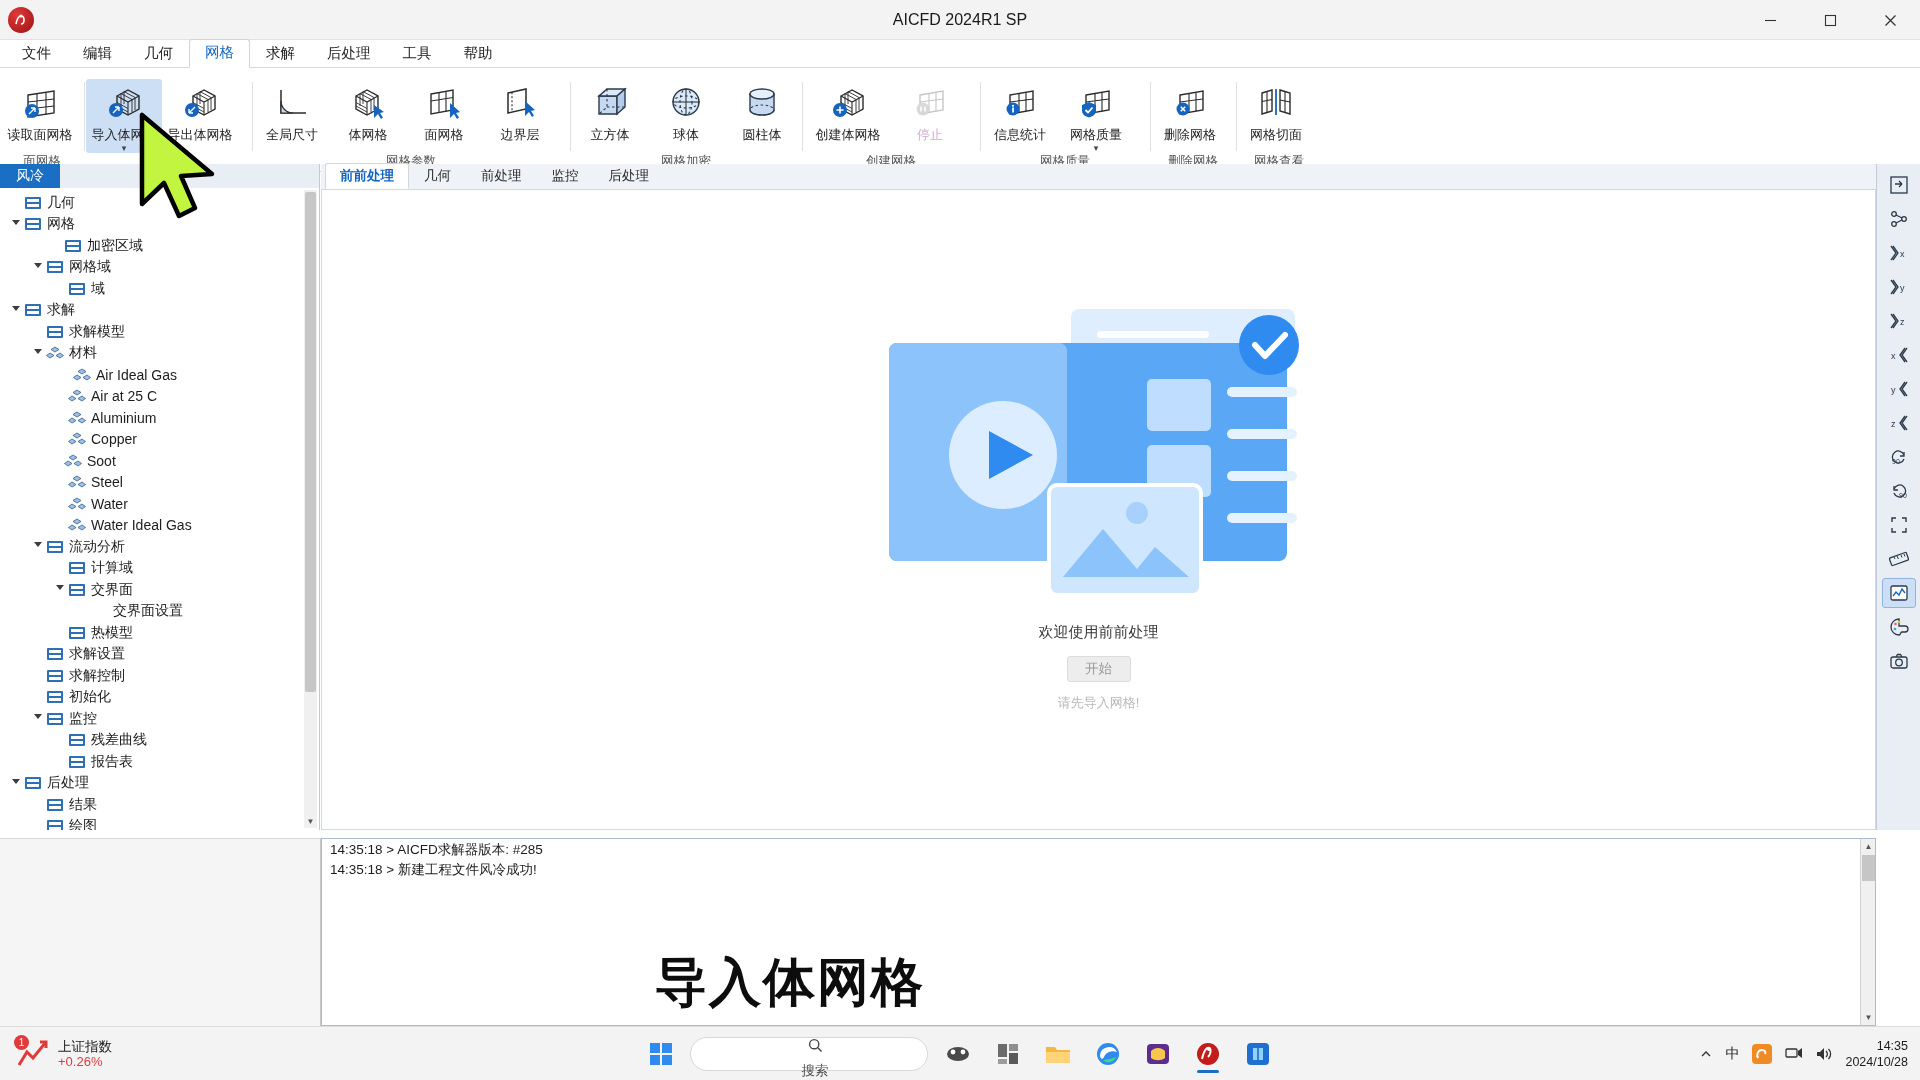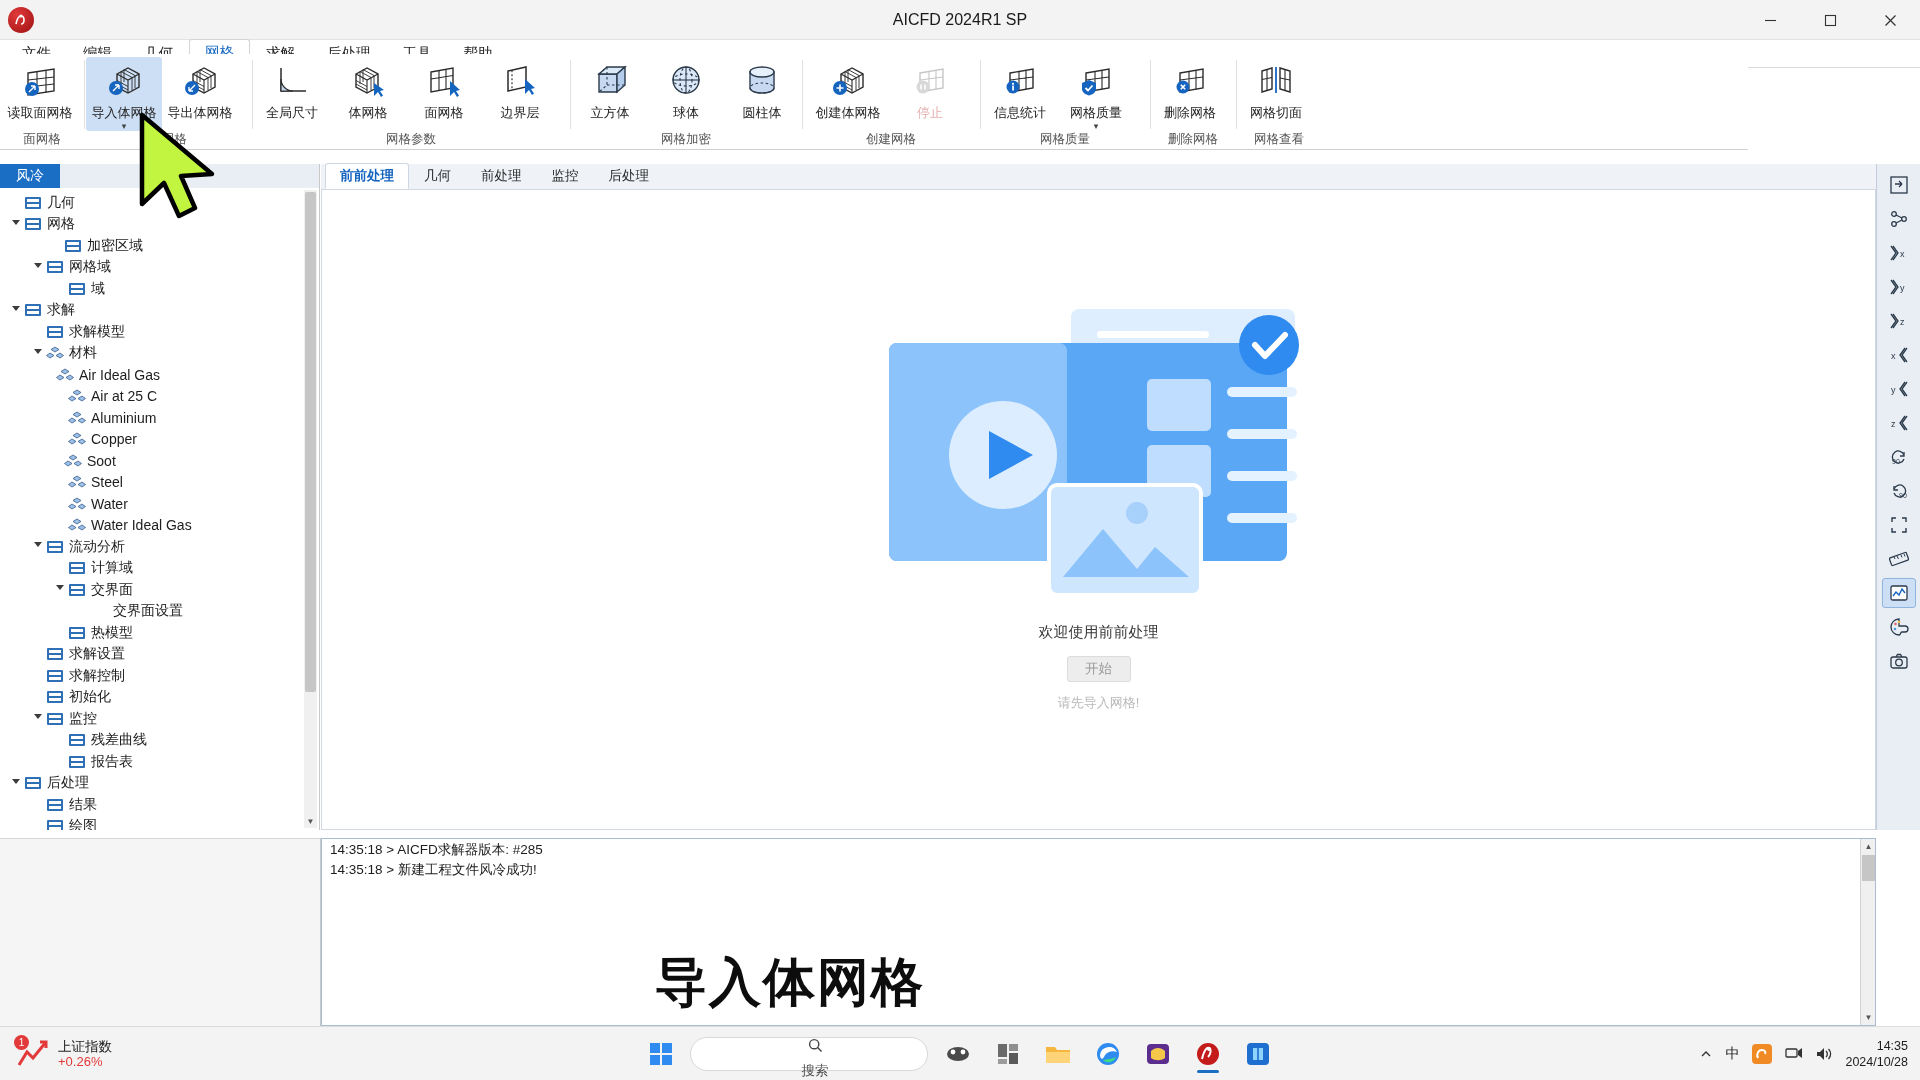--- a/index.html
+++ b/index.html
@@ -44,42 +44,42 @@
     line-height:19px; cursor:default; position:relative; top:1px;
   }
   .menu-item.active {
     background:#ffffff; color:#1565c0;
     border:1px solid #d4d4d4; border-bottom:1px solid #ffffff;
     border-radius:3px 3px 0 0; padding: 3px 15px 5px 15px;
   }
 
   
   .ribbon {
-    position:absolute; left:0; top:54px; width:1748px; height:96px;
+    position:absolute; left:0; top:76px; width:1748px; height:96px;
     background:#ffffff; border-bottom:1px solid #d0d0d0;
     display:flex; align-items:stretch;
   }
   .rgroup { display:flex; flex-direction:column; position:relative; }
   .rgroup + .rgroup::before {
     content:""; position:absolute; left:0; top:6px; bottom:20px; width:1px; background:#e0e0e0;
   }
   .rgroup-items { display:flex; flex:1 1 auto; align-items:flex-start; padding: 3px 2px 0 2px; }
   .rgroup-label {
     text-align:center; font-size:12.5px; color:#555; height:18px; line-height:16px;
   }
   .rbtn {
     width: 76px; display:flex; flex-direction:column; align-items:center;
     padding:4px 2px 2px 2px; border-radius:3px; cursor:default; position:relative;
   }
   .rbtn.wide { width: 88px; }
   .rbtn.sel { background:#cddff5; }
   .rbtn.disabled { opacity:.38; }
   .rbtn .glyph { height:42px; display:flex; align-items:center; justify-content:center; }
   .rbtn .rlabel { font-size:13px; color:#242424; margin-top:1px; white-space:nowrap; }
-  .rbtn.disabled .rlabel { color:#b91c1c; }
+  .rbtn.disabled .rlabel { color:#701a75; }
   .rbtn .caret { font-size:9px; color:#444; line-height:6px; margin-top:1px; }
 
   
   .tree-panel {
     position:absolute; left:0; top:164px; width:320px; bottom:250px;
     background:#ffffff; border-right:1px solid #c8c8c8;
   }
   .tree-head {
     height:24px; background:#e9eef5; display:flex; align-items:center;
   }
@@ -542,21 +542,21 @@
           <span class="tw">
             <span class="tri open"></span>
           </span>
           <span class="ticon"><svg width="18" height="14" viewBox="0 0 18 14">
               <path d="M9 1 L13 3.5 L9 6 L5 3.5 Z" fill="#9cc0e8" stroke="#3a5e8c" stroke-width=".8"></path>
               <path d="M4 7 L8 9.5 L4 12 L0.5 9.5 Z" fill="#9cc0e8" stroke="#3a5e8c" stroke-width=".8"></path>
               <path d="M14 7 L17.5 9.5 L14 12 L10 9.5 Z" fill="#9cc0e8" stroke="#3a5e8c" stroke-width=".8"></path>
             </svg></span>
           <span class="tlabel">材料</span>
         </div>
-        <div class="tnode" style="padding-left: 40px;">
+        <div class="tnode" style="padding-left: 57px;">
           <span class="tw"></span>
           <span class="ticon"><svg width="18" height="14" viewBox="0 0 18 14">
               <path d="M9 1 L13 3.5 L9 6 L5 3.5 Z" fill="#9cc0e8" stroke="#3a5e8c" stroke-width=".8"></path>
               <path d="M4 7 L8 9.5 L4 12 L0.5 9.5 Z" fill="#9cc0e8" stroke="#3a5e8c" stroke-width=".8"></path>
               <path d="M14 7 L17.5 9.5 L14 12 L10 9.5 Z" fill="#9cc0e8" stroke="#3a5e8c" stroke-width=".8"></path>
             </svg></span>
           <span class="tlabel">Air Ideal Gas</span>
         </div>
         <div class="tnode" style="padding-left: 52px;">
           <span class="tw"></span>

